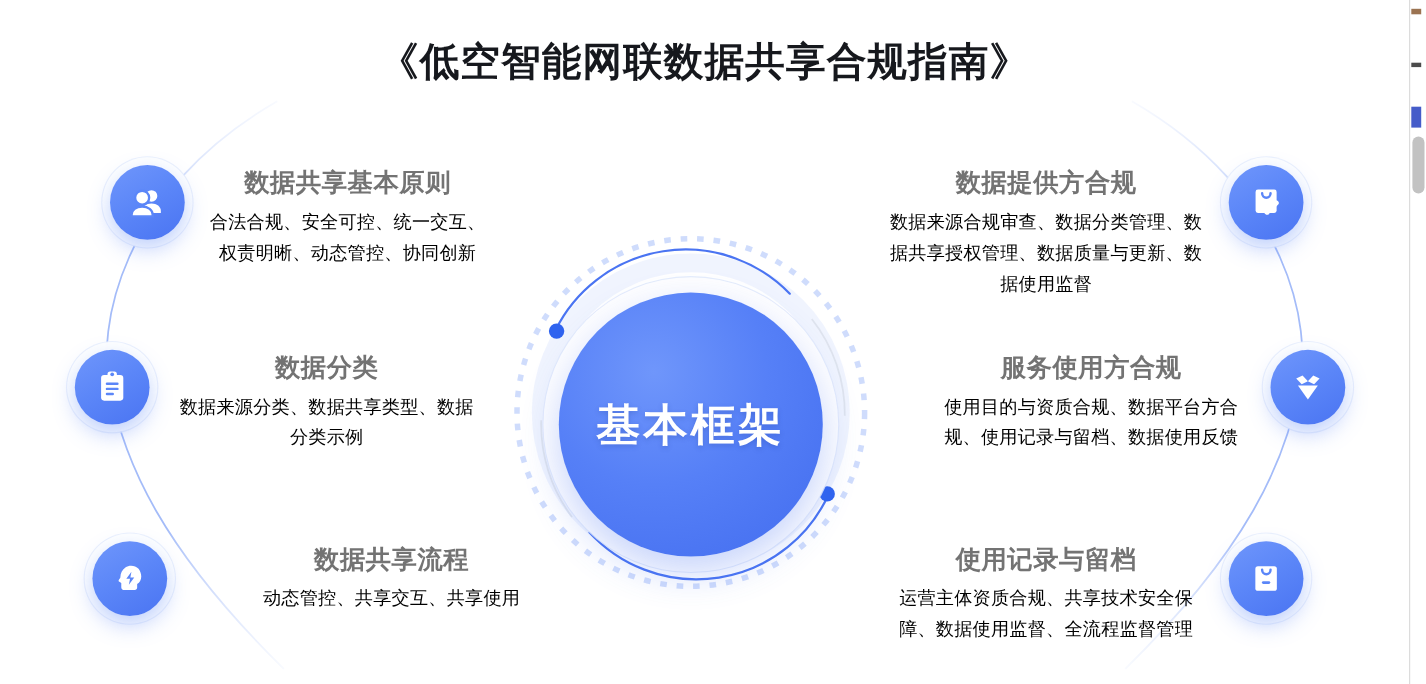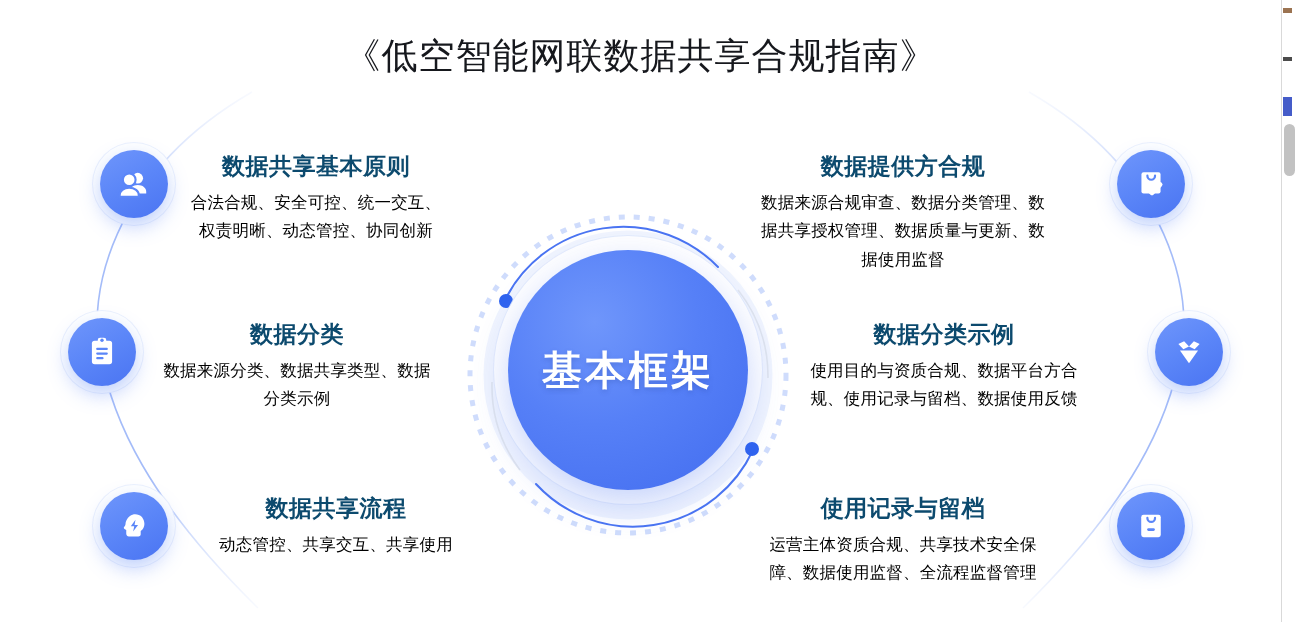--- a/index.html
+++ b/index.html
@@ -31,39 +31,39 @@
     overflow: hidden;
   }
 
   
   #title {
     position: absolute;
     left: 0; top: 32px;
     width: 1281px;
     text-align: center;
     font-size: 36px;
-    font-weight: 400;
+    font-weight: 700;
     color: #16181d;
     letter-spacing: 1px;
     white-space: nowrap;
   }
 
   
   #bg-svg {
     position: absolute;
     left: 0; top: 0;
     width: 1281px;
     height: 622px;
     pointer-events: none;
   }
 
   
   #hub {
     position: absolute;
-    left: 508px; top: 250px;
+    left: 508px; top: 266px;
     width: 240px; height: 240px;
     border-radius: 50%;
     background: radial-gradient(circle at 36% 30%, #6f96fb 0%, #5680f7 45%, #4a74f2 78%, #4a74f2 100%);
     box-shadow: 0 14px 34px rgba(74,116,242,0.30),
                 0 0 0 14px rgba(255,255,255,0.94),
                 0 0 0 15px rgba(226,234,252,0.9);
     display: flex;
     align-items: center;
     justify-content: center;
   }
@@ -101,54 +101,54 @@
   }
   .node-icon svg { width: 34px; height: 34px; display: block; }
 
   .node-text { padding-top: 2px; }
   .node.left  .node-text { text-align: center; margin-left: 22px; }
   .node.right .node-text { text-align: center; margin-right: 22px; }
 
   .node-title {
     font-size: 23px;
     font-weight: 700;
-    color: #0c4a6e;
+    color: #737373;
     letter-spacing: 0.5px;
     line-height: 1.25;
     white-space: nowrap;
   }
   .node-desc {
     margin-top: 7px;
     font-size: 16.5px;
     color: #000000;
     line-height: 1.72;
     letter-spacing: 0.2px;
   }
 
   
   #node-principles { left: 100px;  top: 150px; }
   #node-principles .node-text { width: 252px; }
 
   #node-classification { left: 68px; top: 318px; }
   #node-classification .node-text { width: 278px; text-align: center; }
 
-  #node-process { left: 100px;  top: 492px; }
+  #node-process { left: 84px;  top: 492px; gap: 36px; }
   #node-process .node-text { width: 292px; }
 
   #node-provider { right: 96px;  top: 150px; }
   #node-provider .node-text { width: 288px; }
 
   #node-consumer { right: 58px;  top: 318px; }
   #node-consumer .node-text { width: 282px; }
 
   #node-platform { right: 96px;  top: 492px; }
   #node-platform .node-text { width: 288px; }
 
   .node.right { display: flex; }
-  #node-provider, #node-consumer, #node-platform { position: absolute; gap: 48px; }
+  #node-provider, #node-consumer, #node-platform { position: absolute; }
 
   
   #scroll-strip {
     position: absolute;
     right: 0; top: 0;
     width: 15px; height: 622px;
     background: #ffffff;
     border-left: 1px solid #d9d9d9;
   }
   #scroll-thumb {
@@ -279,21 +279,21 @@
     <div class="node right" id="node-consumer">
       <div class="node-icon">
         <svg viewBox="0 0 32 32" fill="#ffffff">
           <path d="M6 8.5l5.4-2.6 4.6 5-5.3 2.6z"></path>
           <path d="M26 8.5l-5.4-2.6-4.6 5 5.3 2.6z"></path>
           <path d="M7.5 14.5h17l-8.5 12z"></path>
           <path d="M16 11.2l-4.2 3.3h8.4z" fill="#5b86f8" opacity="0"></path>
         </svg>
       </div>
       <div class="node-text">
-        <div class="node-title">数据分类示例</div>
+        <div class="node-title">服务使用方合规</div>
         <div class="node-desc">使用目的与资质合规、数据平台方合规、使用记录与留档、数据使用反馈</div>
       </div>
     </div>
 
     <div class="node right" id="node-platform">
       <div class="node-icon">
         <svg viewBox="0 0 32 32" fill="#ffffff">
           <path d="M9 5.5h14a2.2 2.2 0 0 1 2.2 2.2v16.6A2.2 2.2 0 0 1 23 26.5H9a2.2 2.2 0 0 1-2.2-2.2V7.7A2.2 2.2 0 0 1 9 5.5z"></path>
           <path d="M12.6 8.4c0 2.1 1.6 3.8 3.6 3.8s3.6-1.7 3.6-3.8" fill="none" stroke="#5b86f8" stroke-width="2.1" stroke-linecap="round"></path>
           <rect x="12.4" y="18.2" width="7.2" height="2.4" rx="1.2" fill="#5b86f8"></rect>

